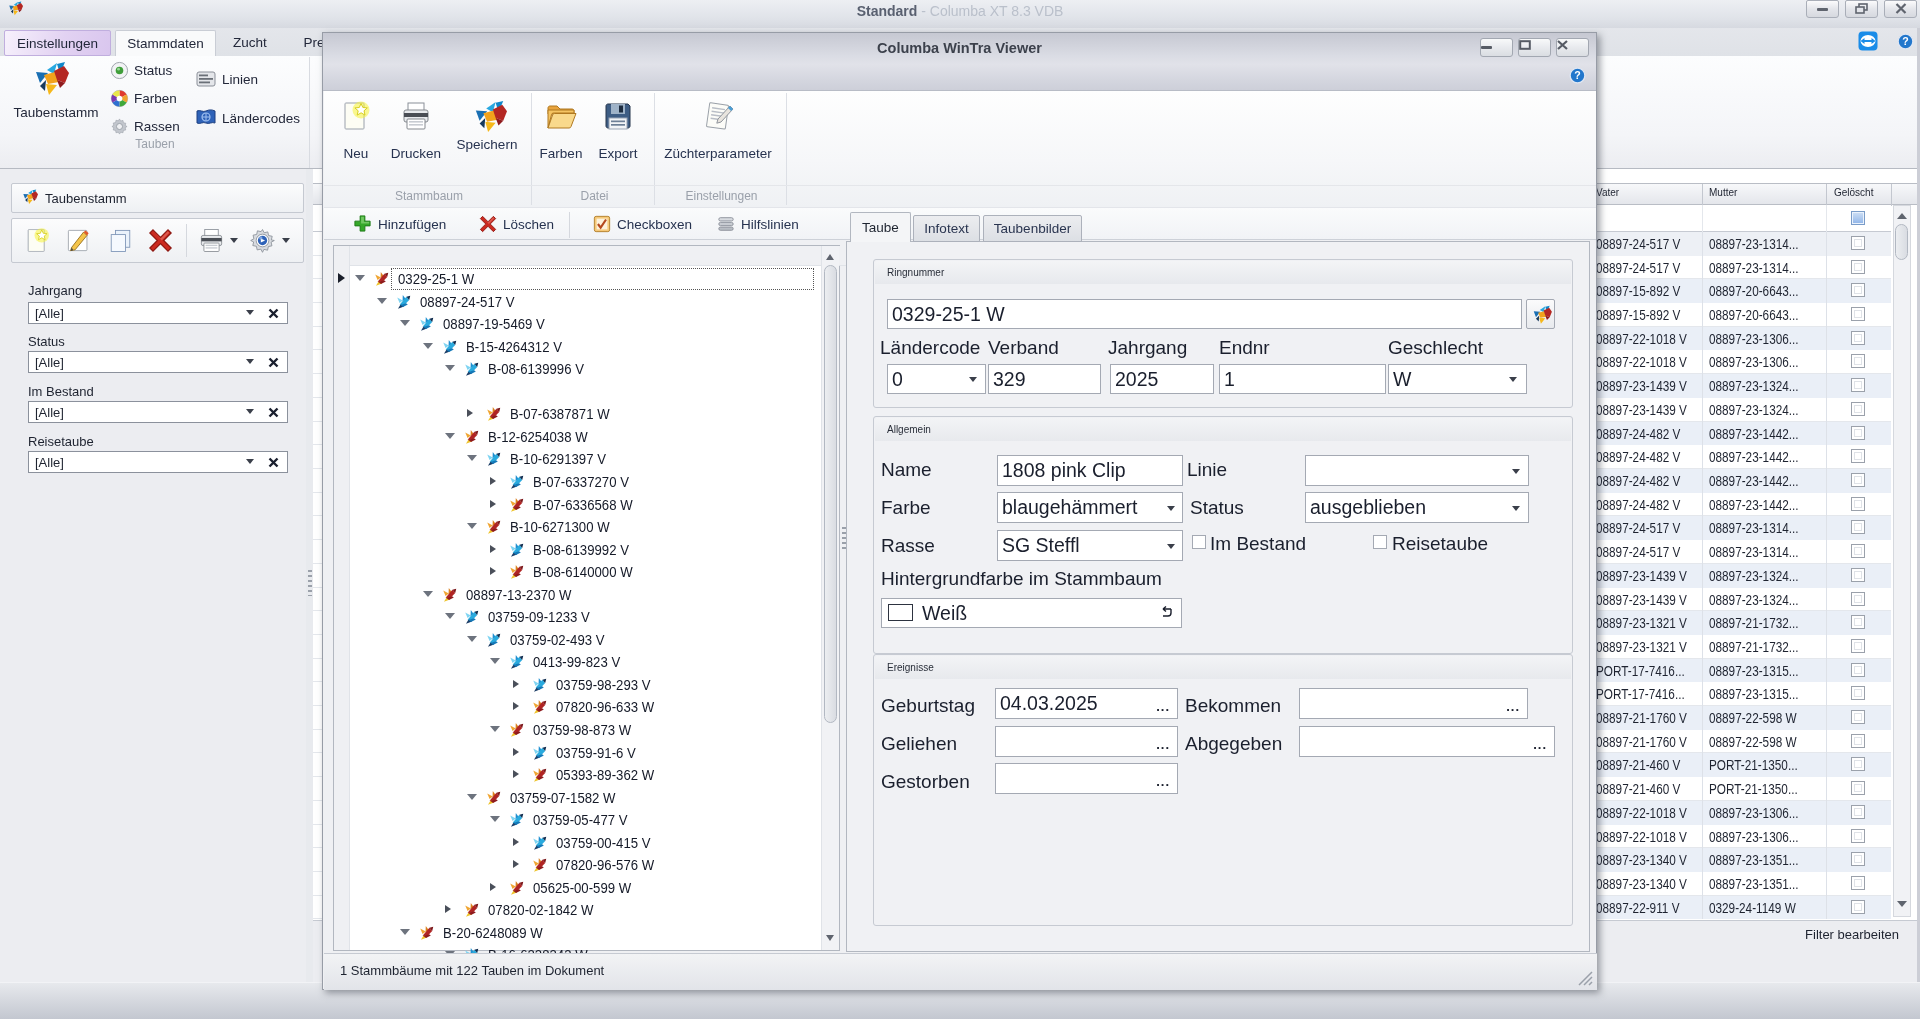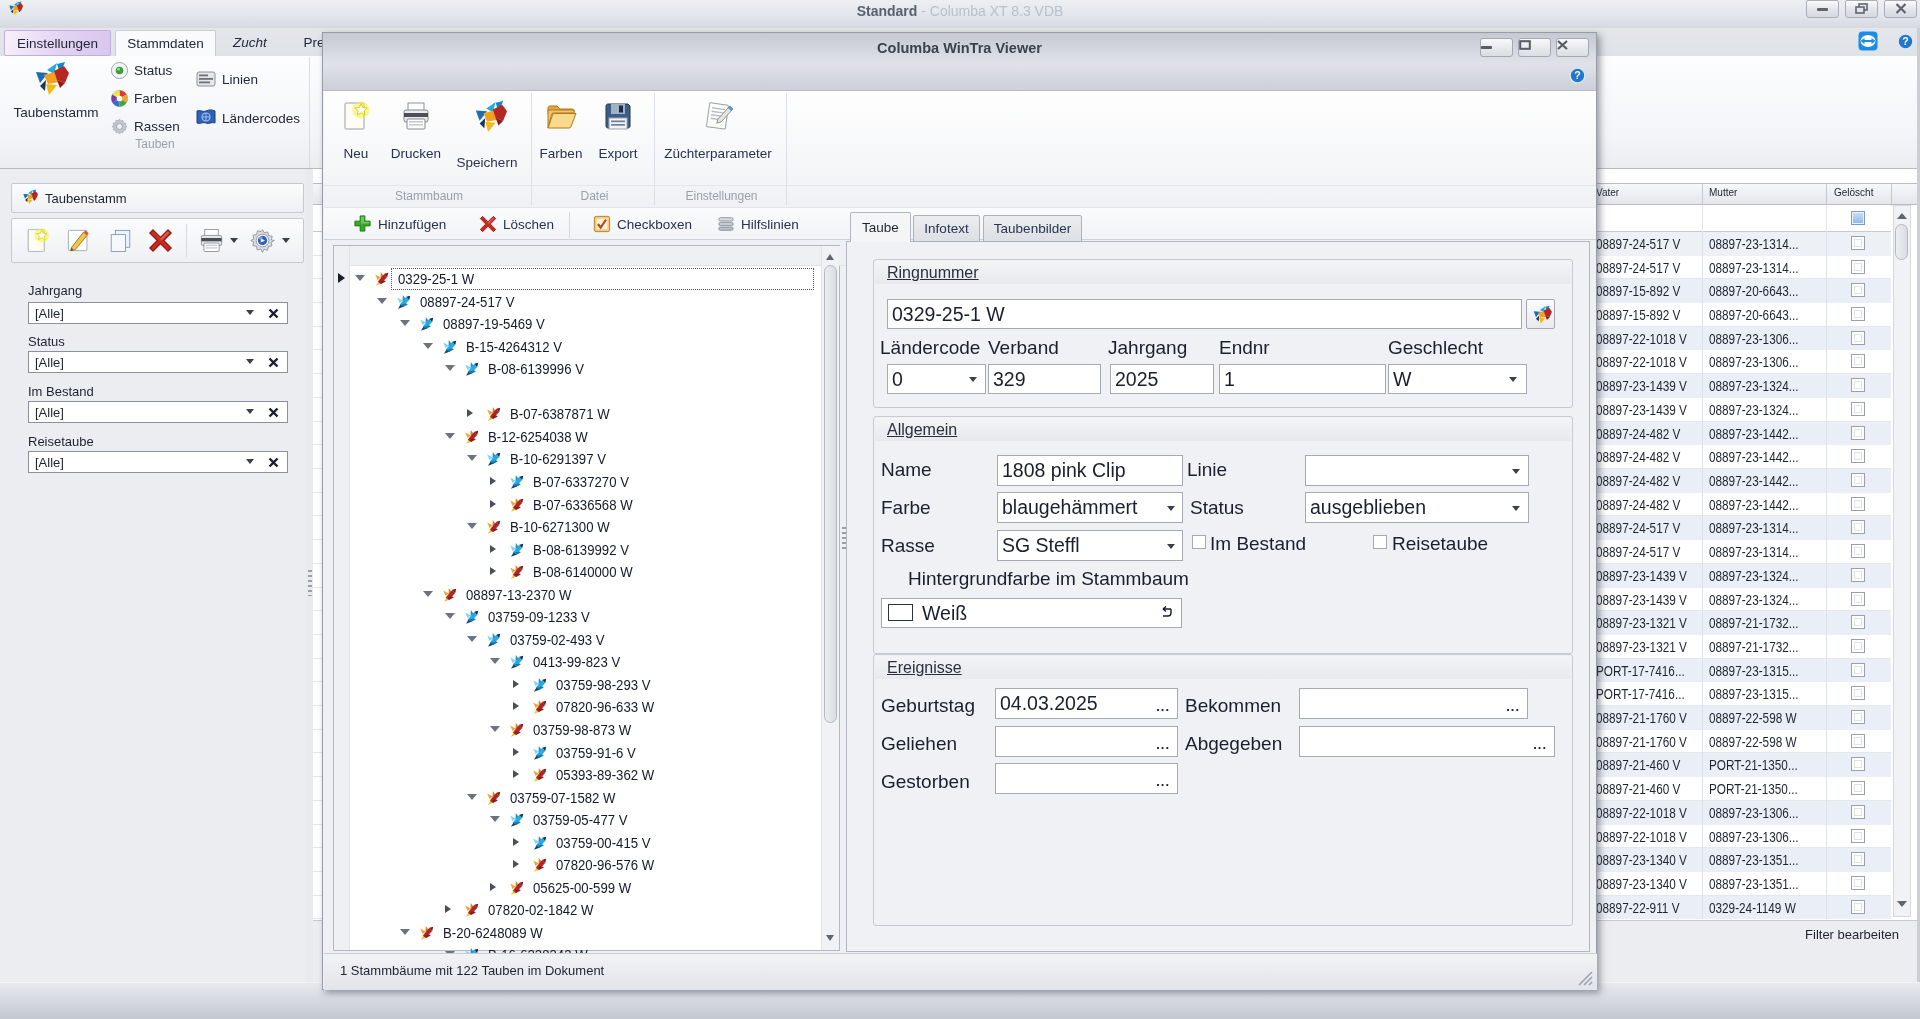--- a/index.html
+++ b/index.html
@@ -67,21 +67,21 @@
 .texp.open{border-left:5px solid transparent;border-right:5px solid transparent;border-top:6px solid #6d737e;}
 .texp.closed{border-top:4.5px solid transparent;border-bottom:4.5px solid transparent;border-left:6px solid #4a4f5a;}
 .tico{position:absolute;top:3px;}
 .tlabel{position:absolute;top:2px;font-size:15.5px;color:#151a28;display:inline-block;transform:scaleX(0.85);transform-origin:0 50%;}
 
 #formcard{left:523px;top:208px;width:744px;height:711px;background:#f0f1f4;border:1px solid #b2b7c0;}
 .tab{position:absolute;top:-27px;height:27px;font-size:13.5px;color:#2a3550;text-align:center;
  border:1px solid #acb1bb;border-radius:2px 2px 0 0;background:linear-gradient(#ecedf0,#dcdfe4);}
 .tab.active{top:-30px;background:#f4f5f7;border-bottom:none;height:30px;color:#1e2430;border-color:#b2b7c0;}
 .groupbox{position:absolute;left:26px;width:700px;border:1px solid #c6cad2;border-radius:3px;background:#f0f1f4;}
-.gtitle{position:absolute;left:1px;top:1px;right:1px;height:23px;background:linear-gradient(#f3f4f6,#e7e9ed);border-radius:3px 3px 0 0;font-size:16px;color:#2a2f3a;line-height:23px;padding-left:12px;text-decoration:underline;}
+.gtitle{position:absolute;left:1px;top:1px;right:1px;height:23px;background:linear-gradient(#f3f4f6,#e7e9ed);border-radius:3px 3px 0 0;font-size:10px;color:#2a2f3a;line-height:23px;padding-left:12px;}
 .input{position:absolute;background:#fff;border:1px solid #a4a9b3;}
 .input .v{position:absolute;left:4px;top:3px;font-size:19.5px;color:#1a1f2d;}
 .biglabel{position:absolute;font-size:19px;color:#1a1f2d;white-space:nowrap;}
 .dots{position:absolute;right:7px;bottom:4px;font-size:13px;font-weight:bold;color:#1a1f2d;letter-spacing:1px;}
 .cbx{position:absolute;width:14px;height:14px;background:#fff;border:1px solid #a4a9b3;}
 
 #dstatus{left:1px;top:920px;width:1273px;height:37px;border-top:1px solid #c6cad2;background:linear-gradient(#f2f3f5,#e2e4e9);}
 
 #filterbar{left:313px;top:920px;width:1604px;height:30px;background:#ecedf1;border-top:1px solid #c6cad2;}
 #mainbottom{left:0;top:982px;width:1920px;height:37px;background:linear-gradient(#e7e9ed,#c3c7d0);border-top:1px solid #f2f3f6;}
@@ -112,21 +112,21 @@
     </svg>
   </div>
 <div class="winbtn abs" style="left:1884px;">
     <svg width="12" height="11" viewBox="0 0 12 11">
       <path d="M1.5 1l9 9M10.5 1l-9 9" stroke="#5f646e" stroke-width="2.2"></path>
     </svg>
   </div>
 <div id="tabrow" class="abs"></div>
 <div id="tab-eins" class="rtab abs">Einstellungen</div>
 <div id="tab-stamm" class="rtab abs">Stammdaten</div>
-<div class="rtab abs" style="left:222px;width:56px;font-style:italic;">Zucht</div>
+<div class="rtab abs" style="left:222px;width:56px;">Zucht</div>
 <div class="rtab abs" style="left:294px;width:40px;">Pre</div>
 <div class="abs" style="left:1858px;top:31px;">
     <svg width="20" height="20" viewBox="0 0 20 20">
       <rect x="0.5" y="0.5" width="19" height="19" rx="4" fill="#1a8ce8"></rect>
       <ellipse cx="10" cy="10" rx="7.5" ry="6" fill="#fff"></ellipse>
       <path d="M2.5 10l4-3v6zM17.5 10l-4-3v6z" fill="#1a8ce8"></path>
       <rect x="6" y="9" width="8" height="2" fill="#1a8ce8"></rect>
     </svg>
   </div>
 <div class="abs" style="left:1897px;top:33px;">
@@ -595,21 +595,21 @@
         <polygon points="16,9 26,2 23,13" fill="#29a8e0"></polygon>
         <polygon points="26,3 34,1 29,13" fill="#1187c9"></polygon>
         <polygon points="5,11 17,12 9,22" fill="#1a6fb3"></polygon>
         <polygon points="9,25 15,19 14,30" fill="#17395c"></polygon>
         <polygon points="13,14 24,11 28,21 17,23" fill="#f2a21c"></polygon>
         <polygon points="23,10 33,5 38,12 34,22 26,19" fill="#b42723"></polygon>
         <polygon points="26,19 34,22 29,27" fill="#8f1a1d"></polygon>
         <polygon points="15,23 26,24 18,34" fill="#f6b81b"></polygon>
       </svg>
     </div>
-    <div class="tbtn" style="left:94px;top:122px;width:140px;">Speichern</div>
+    <div class="tbtn" style="left:94px;top:104px;width:140px;">Speichern</div>
     <div class="abs" style="left:222px;top:67px;">
       <svg width="32" height="32" viewBox="0 0 32 32">
         <path d="M3 8c0-1.1.9-2 2-2h7l3 3h12c1.1 0 2 .9 2 2v3H3z" fill="#e8a33d" stroke="#b07820"></path>
         <path d="M3 28V10h26v3H8.5a2 2 0 0 0-1.9 1.4L3 28z" fill="#f5c463" stroke="#b07820"></path>
         <path d="M3 28l4.6-13.1A2 2 0 0 1 9.5 13.5H31l-5 13.1a2 2 0 0 1-1.9 1.4z" fill="#f9d98c" stroke="#b07820"></path>
       </svg>
     </div>
     <div class="tbtn" style="left:168px;top:113px;width:140px;">Farben</div>
     <div class="abs" style="left:279px;top:67px;">
       <svg width="32" height="32" viewBox="0 0 32 32">
@@ -1176,21 +1176,21 @@
       <div class="dar abs" style="left:665px;top:264px;"></div>
       <div class="biglabel" style="left:34px;top:293px;">Rasse</div>
       <div class="input" style="left:150px;top:288px;width:186px;height:31px;">
         <span class="v">SG Steffl</span>
       </div>
       <div class="dar abs" style="left:320px;top:302px;"></div>
       <div class="cbx" style="left:345px;top:293px;"></div>
       <div class="biglabel" style="left:363px;top:291px;">Im Bestand</div>
       <div class="cbx" style="left:526px;top:293px;"></div>
       <div class="biglabel" style="left:545px;top:291px;">Reisetaube</div>
-      <div class="biglabel" style="left:34px;top:326px;margin-left:27px;">Hintergrundfarbe im Stammbaum</div>
+      <div class="biglabel" style="left:34px;top:326px;">Hintergrundfarbe im Stammbaum</div>
       <div class="input" style="left:34px;top:356px;width:301px;height:30px;">
         <span style="position:absolute;left:6px;top:5px;width:25px;height:17px;background:#fff;border:1.5px solid #2d3340;"></span>
         <span class="v" style="left:40px;top:3px;">Weiß</span>
         <svg style="position:absolute;right:8px;top:7px;" width="14" height="13" viewBox="0 0 14 13">
           <path d="M12 3H4M4 3l3-2.5M4 3l3 2.5M12 3v4a3 3 0 0 1-3 3H4" stroke="#1a1f2d" stroke-width="1.4" fill="none"></path>
         </svg>
       </div>
       <div class="groupbox" style="top:412px;height:272px;">
         <div class="gtitle">Ereignisse</div>
       </div>

